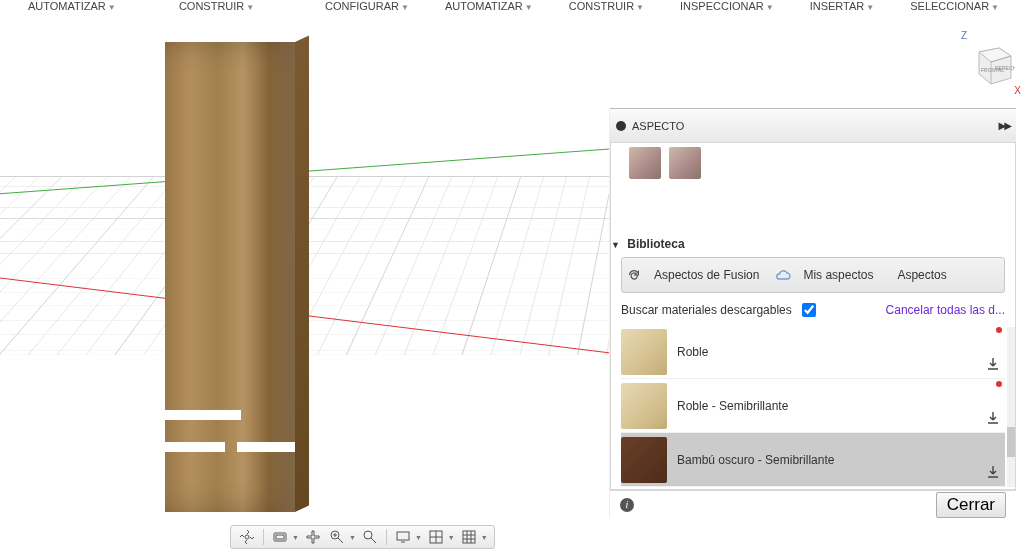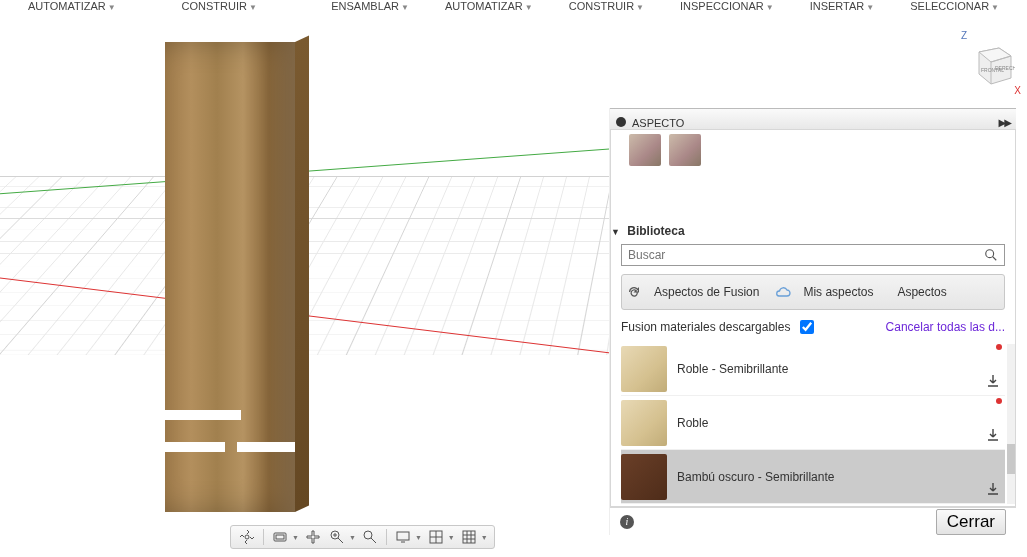--- a/index.html
+++ b/index.html
@@ -44,22 +44,22 @@
 
   
   .viewcube { position:absolute; right:12px; top:22px; width:56px; height:56px; }
   .viewcube .axz { position:absolute; font-size:10px; }
   .vc-z{color:#57b; left:2px; top:-6px;}
   .vc-x{color:#d33; right:-6px; bottom:-4px;}
   .cube-svg{position:absolute; left:10px; top:4px;}
 
   
   .panel { position:absolute; left:610px; top:108px; width:406px; background:#fff; box-shadow: -1px 0 0 #eee; }
-  .panel-header{height:22px; border-top:1px solid #bbb; border-bottom:1px solid #d7d7d7; background:linear-gradient(#fafafa,#e8e8e8);
-    display:flex; padding:8px 6px; font-size:11px; color:#333;}
+  .panel-header{height:35px; border-top:1px solid #bbb; border-bottom:1px solid #d7d7d7; background:linear-gradient(#fafafa,#e8e8e8);
+    display:flex; align-items:center; padding:0 6px; font-size:11px; color:#333;}
   .panel-header .toggle{width:10px; height:10px; background:#333; border-radius:50%; margin-right:6px; display:inline-block; position:relative;}
   .panel-header .pop{margin-left:auto; font-size:10px; letter-spacing:-2px; cursor:pointer;}
   .panel-body{border:1px solid #d7d7d7; border-top:none; background:#fff;}
   .swatch-row{height:88px; padding:4px 18px; display:flex; gap:8px;}
   .swatch{width:32px; height:32px; background:linear-gradient(135deg,#cba,#a88 60%,#876); border-radius:2px;}
 
   .section-head{padding:6px 0; font-size:12px; color:#333; font-weight:bold;}
   .section-head .tri{font-size:9px; margin-right:4px;}
   .search-row{padding:0 10px 8px;}
   .search-row .searchwrap{position:relative; display:flex; align-items:center; border:1px solid #999; background:#fff; height:22px;}
@@ -105,21 +105,21 @@
   svg{display:block;}
 </style>
 </head>
 <body>
 
 <div class="toolbar">
   <span class="menu-item"><span>AUTOMATIZAR</span><span class="tri">▼</span></span>
   <span style="flex:.7"></span>
   <span class="menu-item"><span>CONSTRUIR</span><span class="tri">▼</span></span>
   <span style="flex:.9"></span>
-  <span class="menu-item"><span>ENSAMBLAR</span><span class="tri">▼</span></span>
+  <span class="menu-item"><span>CONFIGURAR</span><span class="tri">▼</span></span>
   <span class="menu-item"><span>AUTOMATIZAR</span><span class="tri">▼</span></span>
   <span class="menu-item"><span>CONSTRUIR</span><span class="tri">▼</span></span>
   <span class="menu-item"><span>INSPECCIONAR</span><span class="tri">▼</span></span>
   <span class="menu-item"><span>INSERTAR</span><span class="tri">▼</span></span>
   <span class="menu-item"><span>SELECCIONAR</span><span class="tri">▼</span></span>
 </div>
 
 <div class="canvas">
   <div class="grid-floor"></div>
   <div class="axis-green"></div>
@@ -154,77 +154,66 @@
     <div class="swatch-row">
       <div class="swatch"></div>
       <div class="swatch"></div>
     </div>
 
     <div class="section-head">
       <span class="tri">▼</span>
       <span style="font-weight:bold">Biblioteca</span>
     </div>
 
-    <div class="search-row">
-      <div class="searchwrap">
-        <input type="text" placeholder="Buscar" style="">
-        <span class="mag">
-          <svg width="14" height="14" viewBox="0 0 16 16">
-              <circle cx="6.5" cy="6.5" r="4.5" fill="none" stroke="#555" stroke-width="1.3"></circle>
-              <line x1="10" y1="10" x2="14" y2="14" stroke="#555" stroke-width="1.3"></line>
-            </svg>
-        </span>
-      </div>
-    </div>
 
     <div class="filter-bar">
       <span class="icn refresh">
         <svg viewBox="0 0 16 16">
             <path d="M3 8a5 5 0 0 1 9-3l1-1v4h-4l1.5-1.5A3.5 3.5 0 1 0 11.5 8" fill="none" stroke="#555" stroke-width="1.4"></path>
           </svg>
       </span>
       <span class="seg">Aspectos de Fusion</span>
       <span class="sep"></span>
       <span class="icn">
         <svg width="16" height="12" viewBox="0 0 16 12">
             <path d="M4 10h8a3 3 0 0 0 0-6 4 4 0 0 0-7.5 1A2.5 2.5 0 0 0 4 10z" fill="none" stroke="#6aa0d8" stroke-width="1.3"></path>
           </svg>
       </span>
       <span class="seg">Mis aspectos</span>
       <span class="sep"></span>
       <span class="seg">Aspectos</span>
     </div>
 
     <div class="opts-row">
-      <span>Fusion materiales descargables</span>
+      <span>Buscar materiales descargables</span>
       <input type="checkbox" checked="" style="">
       <span class="dim">Cancelar todas las d...</span>
     </div>
 
     <div class="mat-list" style="position:relative;">
+      <div class="mat-item">
+        <div class="thumb t-oak"></div>
+        <span class="name">Roble</span>
+        <span class="dot"></span>
+        <span class="dl-icon">
+          <svg width="16" height="16" viewBox="0 0 16 16">
+              <path d="M8 2v8m0 0l-3-3m3 3l3-3M3 13h10" fill="none" stroke="#444" stroke-width="1.4"></path>
+            </svg>
+        </span>
+      </div>
       <div class="mat-item">
         <div class="thumb t-oak"></div>
         <span class="name">Roble - Semibrillante</span>
         <span class="dot"></span>
         <span class="dl-icon">
           <svg width="16" height="16" viewBox="0 0 16 16">
               <path d="M8 2v8m0 0l-3-3m3 3l3-3M3 13h10" fill="none" stroke="#444" stroke-width="1.4"></path>
             </svg>
         </span>
       </div>
-      <div class="mat-item">
-        <div class="thumb t-oak"></div>
-        <span class="name">Roble</span>
-        <span class="dot"></span>
-        <span class="dl-icon">
-          <svg width="16" height="16" viewBox="0 0 16 16">
-              <path d="M8 2v8m0 0l-3-3m3 3l3-3M3 13h10" fill="none" stroke="#444" stroke-width="1.4"></path>
-            </svg>
-        </span>
-      </div>
       <div class="mat-item selected">
         <div class="thumb t-bamboo"></div>
         <span class="name">Bambú oscuro - Semibrillante</span>
         <span class="dl-icon">
           <svg width="16" height="16" viewBox="0 0 16 16">
               <path d="M8 2v8m0 0l-3-3m3 3l3-3M3 13h10" fill="none" stroke="#444" stroke-width="1.4"></path>
             </svg>
         </span>
       </div>
       <div class="mat-scroll">

